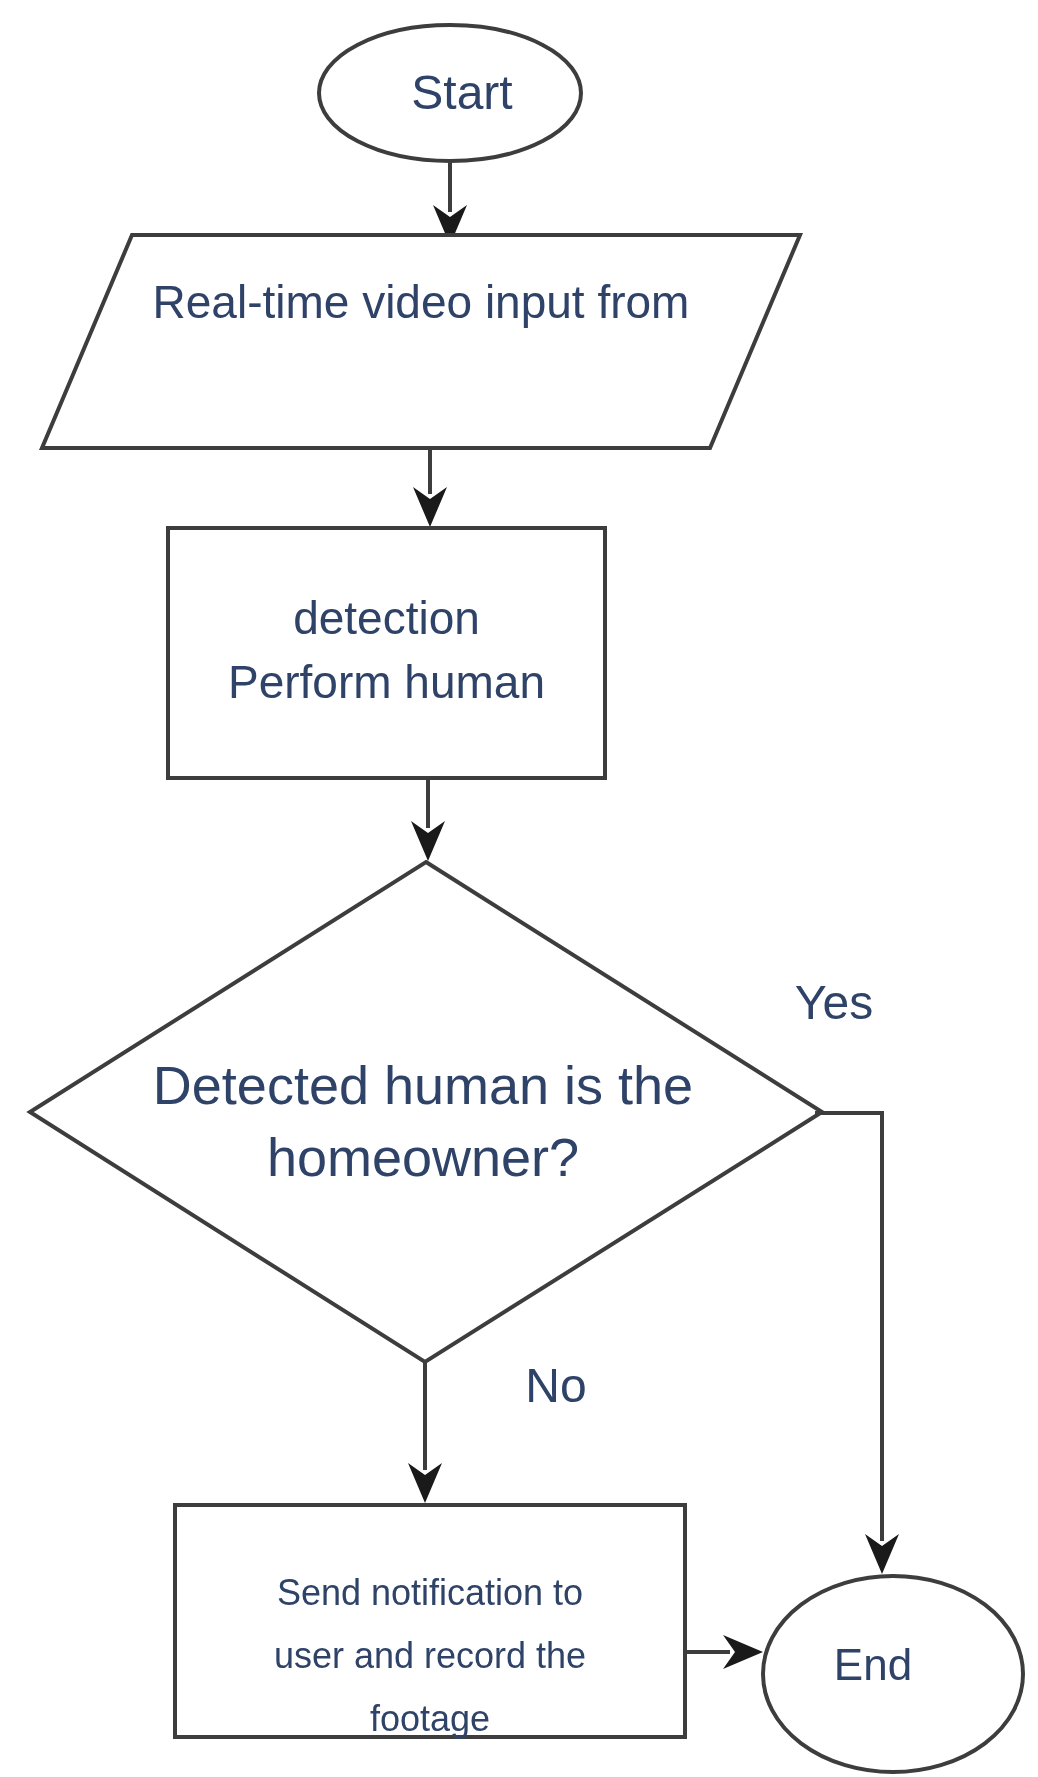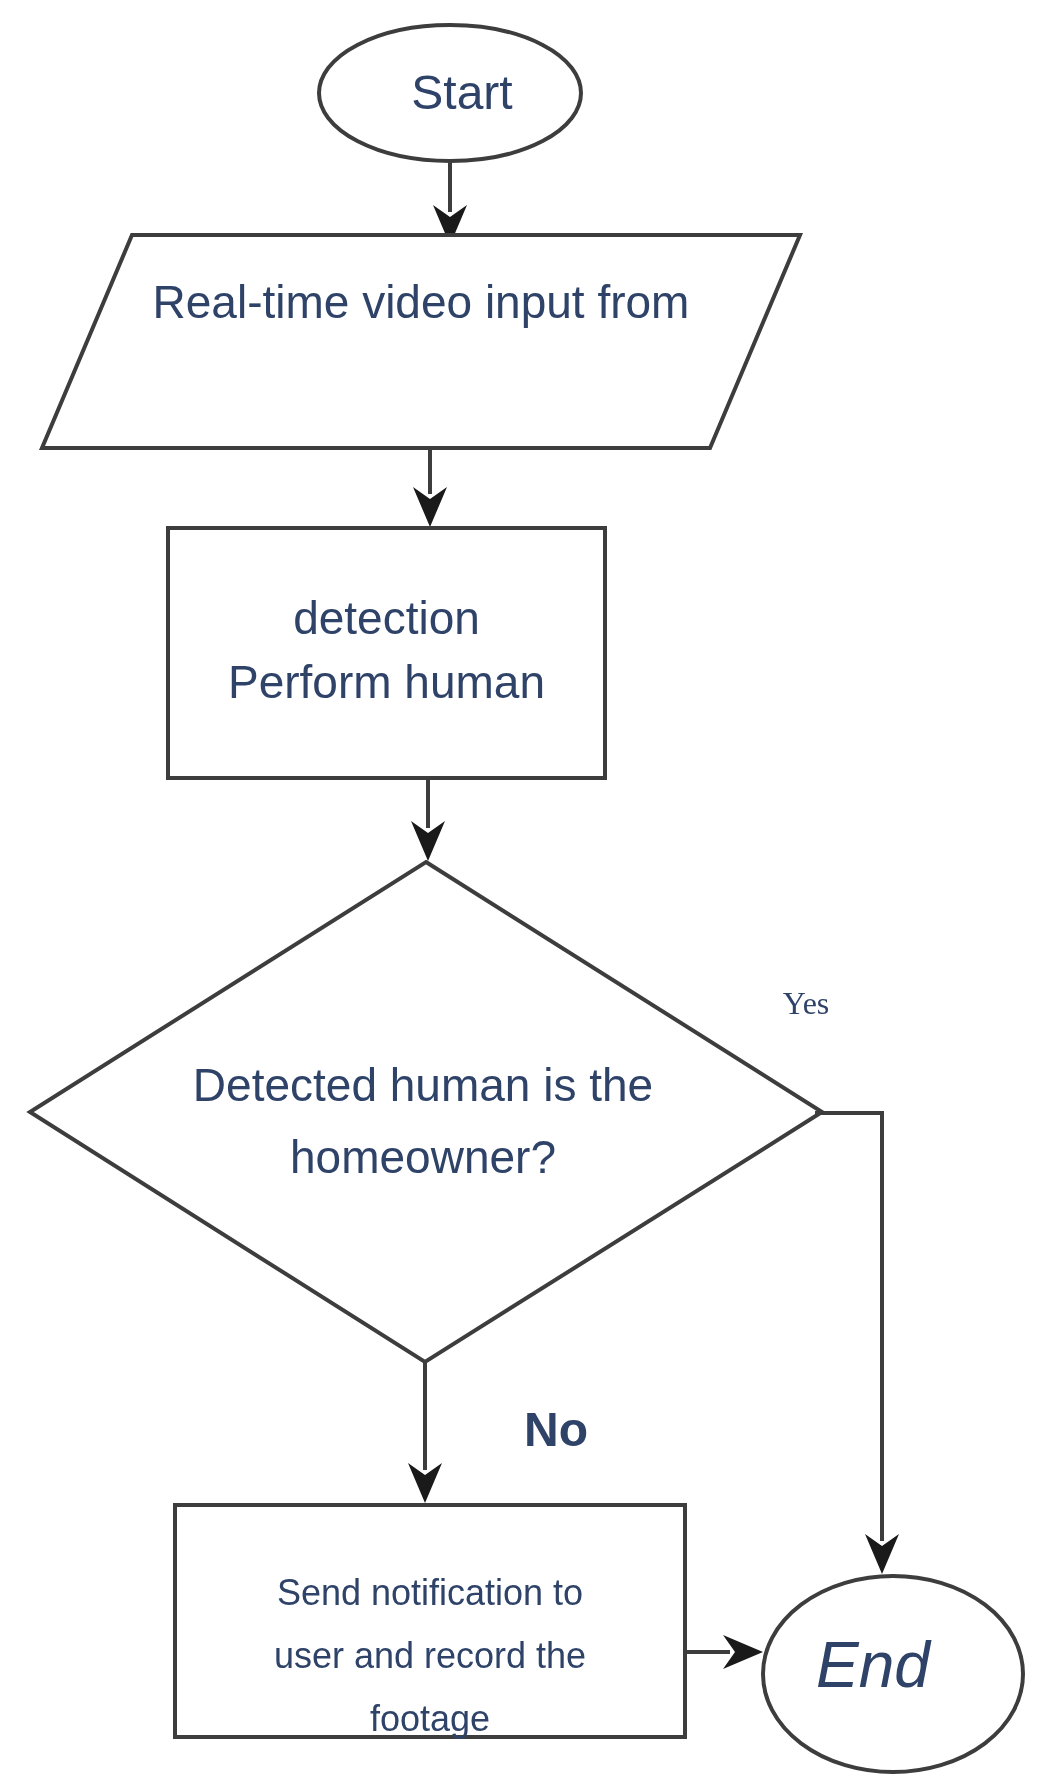--- a/index.html
+++ b/index.html
@@ -21,25 +21,25 @@
     position:absolute;
     text-align:center;
     color:var(--text);
     font-weight:400;
     letter-spacing:0px;
   }
   .lbl div{display:block;}
   .lbl-start   {left:319px;top:65px;  width:286px;font-size:48px;line-height:56px;}
   .lbl-input   {left:91px; top:270px; width:660px;font-size:46px;line-height:64px;}
   .lbl-detect  {left:168px;top:586px; width:437px;font-size:46px;line-height:64px;}
-  .lbl-decision{left:123px;top:1049px;width:600px;font-size:46px;line-height:72px;}
-  .lbl-yes     {left:756px;top:979px; width:100px;font-size:32px;line-height:48px;font-family:Liberation Serif, serif;}
-  .lbl-no      {left:506px;top:1406px;width:100px;font-size:48px;line-height:48px;font-weight:bold;}
+  .lbl-decision{left:123px;top:1049px;width:600px;font-size:54px;line-height:72px;}
+  .lbl-yes     {left:784px;top:979px; width:100px;font-size:48px;line-height:48px;}
+  .lbl-no      {left:506px;top:1362px;width:100px;font-size:48px;line-height:48px;}
   .lbl-notify  {left:180px;top:1561px;width:500px;font-size:36px;line-height:63px;}
-  .lbl-end     {left:763px;top:1637px;width:220px;font-size:64px;line-height:56px;font-style:italic;}
+  .lbl-end     {left:763px;top:1637px;width:220px;font-size:44px;line-height:56px;}
 </style>
 </head>
 <body>
 
 <div id="stage">
 
   <svg id="shapes" width="1038" height="1777" viewBox="0 0 1038 1777" fill="none" stroke="#3d3d3d" stroke-width="4">
 
     <ellipse cx="450" cy="93" rx="131" ry="68" fill="#ffffff"></ellipse>
 

